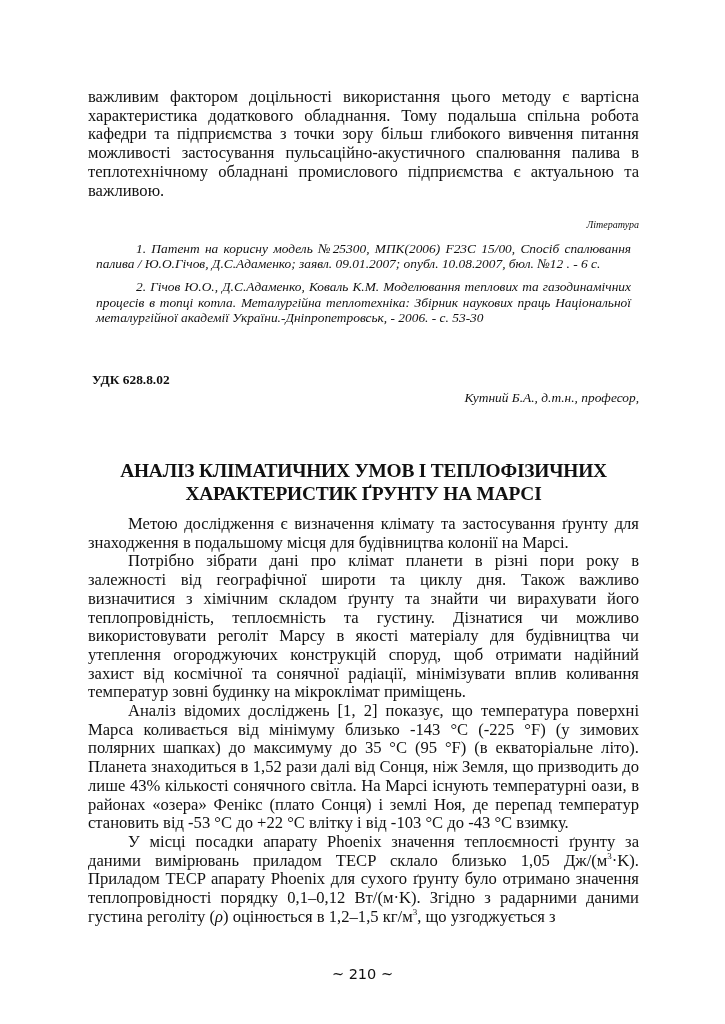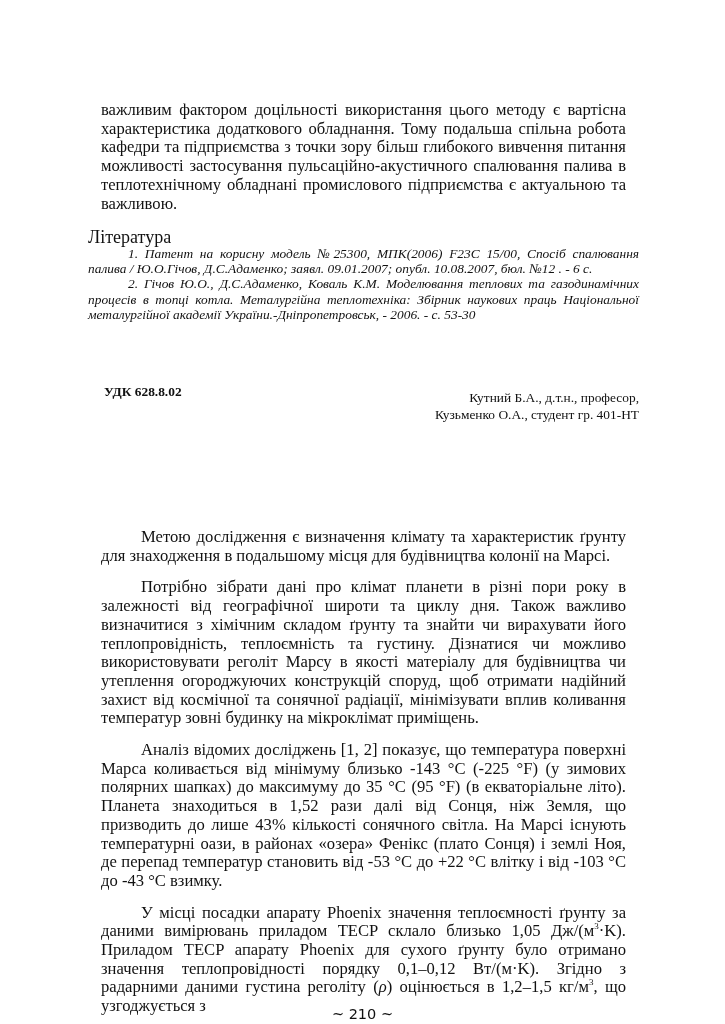--- a/index.html
+++ b/index.html
@@ -1,51 +1,54 @@
 <!DOCTYPE html>
 <html><head>
 <meta charset="utf-8">
 <style>
   html, body { margin: 0; padding: 0; background: #ffffff; }
   body { width: 725px; height: 1024px; position: relative; overflow: hidden;
          font-family: "Liberation Serif", serif; color: #111; }
   .page { position: absolute; left: 88px; top: 88px; width: 551px; }
-  .p { font-size: 16.6px; line-height: 18.7px; text-align: justify; margin: 13px; }
+  .p { font-size: 16.6px; line-height: 18.7px; text-align: justify; margin: 0; }
   .indent { text-indent: 40px; }
-  .lit-title { font-size: 18px; line-height: 15.4px; text-align: left; margin: 17px 0 0 0; }
-  .ref { font-size: 13.4px; line-height: 15.4px; font-style: italic; text-align: justify; text-indent: 40px; margin: 0; }
-  .udk { font-weight: bold; font-size: 13.4px; margin: 16px; position: absolute; top: 280px; left: 0; }
-  .authors { position: absolute; top: 302px; right: 0; text-align: right; font-size: 13.4px; line-height: 16.8px; }
+  .lit-title { font-size: 10px; line-height: 15.4px; font-style: italic; text-align: right; margin: 17px 0 0 0; }
+  .ref { font-size: 13.4px; line-height: 15.4px; font-style: italic; text-align: justify; text-indent: 40px; margin: 8px; }
+  .udk { font-weight: bold; font-size: 13.4px; margin: 4px; position: absolute; top: 280px; left: 0; }
+  .authors { position: absolute; top: 302px; right: 0; text-align: right; font-style: italic; font-size: 13.4px; line-height: 16.8px; }
   .authors div { white-space: nowrap; }
   .title { position: absolute; top: 371px; left: 0; width: 551px; text-align: center; font-weight: bold;
            font-size: 19.4px; line-height: 23px; letter-spacing: -0.2px; }
   .body2 { position: absolute; top: 427px; left: 0; width: 551px; }
-  .footer { position: absolute; top: 1006px; left: 0; width: 725px; text-align: center;
+  .footer { position: absolute; top: 966px; left: 0; width: 725px; text-align: center;
             font-family: "DejaVu Sans", sans-serif; font-size: 14.5px; }
   sup { font-size: 9px; vertical-align: super; line-height: 0; }
 </style>
 </head>
 <body>
 
 <div class="page">
   <p class="p">важливим фактором доцільності використання цього методу є вартісна характеристика додаткового обладнання. Тому подальша спільна робота кафедри та підприємства з точки зору більш глибокого вивчення  питання можливості застосування пульсаційно-акустичного спалювання палива в теплотехнічному обладнані промислового підприємства є актуальною та важливою.</p>
 
   <p class="lit-title">Література</p>
   <p class="ref">1. Патент на корисну модель №25300, МПК(2006) F23C 15/00, Спосіб спалювання палива / Ю.О.Гічов, Д.С.Адаменко; заявл. 09.01.2007; опубл. 10.08.2007, бюл. №12 . - 6 с.</p>
   <p class="ref">2. Гічов Ю.О., Д.С.Адаменко, Коваль К.М. Моделювання теплових та газодинамічних процесів в топці котла. Металургійна теплотехніка: Збірник наукових праць Національної металургійної академії України.-Дніпропетровськ, - 2006. - с. 53-30</p>
 
   <p class="udk">УДК 628.8.02</p>
 
   <div class="authors">
     <div>Кутний Б.А., д.т.н., професор,</div>
-    <div>Кузьменко О.А., студент гр. 401-НТ</div>
   </div>
 
+  <div class="title">
+    <div>АНАЛІЗ КЛІМАТИЧНИХ УМОВ І ТЕПЛОФІЗИЧНИХ</div>
+    <div>ХАРАКТЕРИСТИК ҐРУНТУ НА МАРСІ</div>
+  </div>
 
   <div class="body2">
-    <p class="p indent">Метою дослідження є визначення клімату та характеристик ґрунту для знаходження в подальшому місця для будівництва колонії на Марсі.</p>
+    <p class="p indent">Метою дослідження є визначення клімату та застосування ґрунту для знаходження в подальшому місця для будівництва колонії на Марсі.</p>
     <p class="p indent">Потрібно зібрати дані про клімат планети в різні пори року в залежності від географічної широти та циклу дня. Також важливо визначитися з хімічним складом ґрунту та знайти чи вирахувати його теплопровідність, теплоємність та густину. Дізнатися чи можливо використовувати реголіт Марсу в якості матеріалу для будівництва чи утеплення огороджуючих конструкцій споруд, щоб отримати надійний захист від космічної та сонячної радіації, мінімізувати вплив коливання температур зовні будинку на мікроклімат приміщень.</p>
     <p class="p indent">Аналіз відомих досліджень [1, 2] показує, що температура поверхні Марса коливається від мінімуму близько -143 °C (-225 °F) (у зимових полярних шапках) до максимуму до 35 °C (95 °F) (в екваторіальне літо). Планета знаходиться в 1,52 рази далі від Сонця, ніж Земля, що призводить до лише 43% кількості сонячного світла. На Марсі існують температурні оази, в районах «озера» Фенікс (плато Сонця) і землі Ноя, де перепад температур становить від -53 °C до +22 °C влітку і від -103 °C до -43 °C взимку.</p>
     <p class="p indent"><span>У місці посадки апарату Phoenix значення теплоємності ґрунту за даними вимірювань приладом TECP склало близько 1,05 Дж/(м</span><sup>3</sup><span>·K). Приладом TECP апарату Phoenix для сухого ґрунту було отримано значення теплопровідності порядку 0,1–0,12 Вт/(м·K). Згідно з радарними даними густина реголіту (</span><i>ρ</i><span>) оцінюється в 1,2–1,5 кг/м</span><sup>3</sup><span>, що узгоджується з</span></p>
   </div>
 </div>
 
 <div class="footer">~ 210 ~</div>
 
 </body></html>

